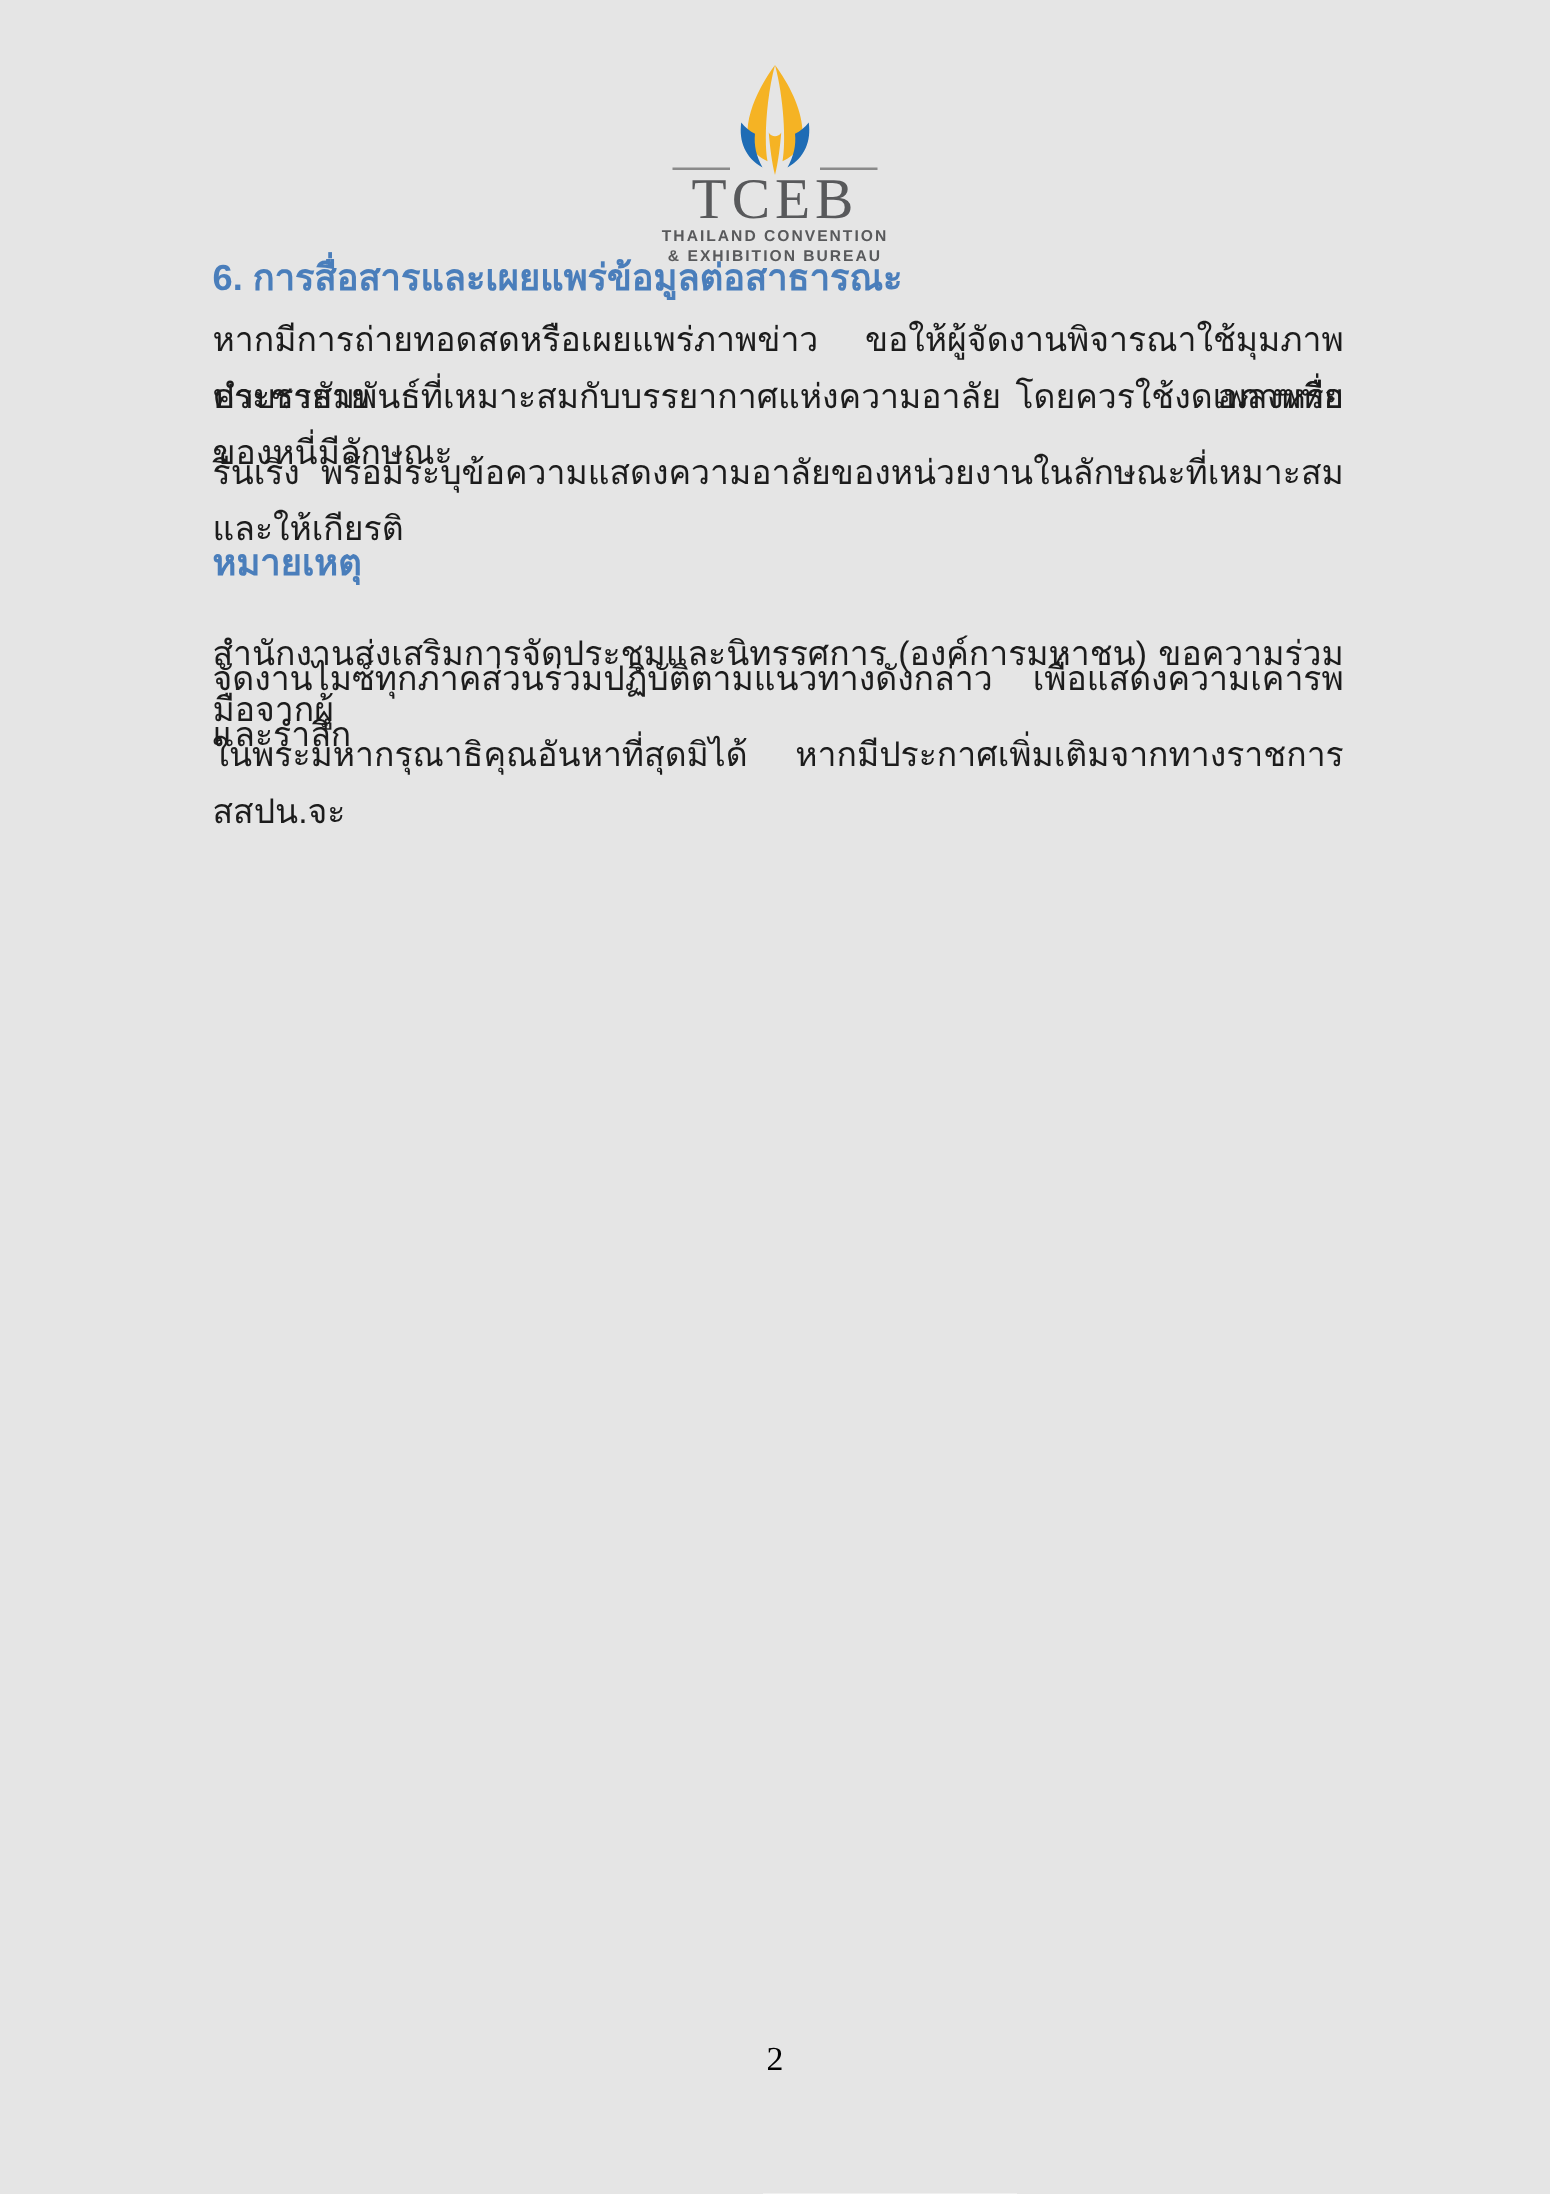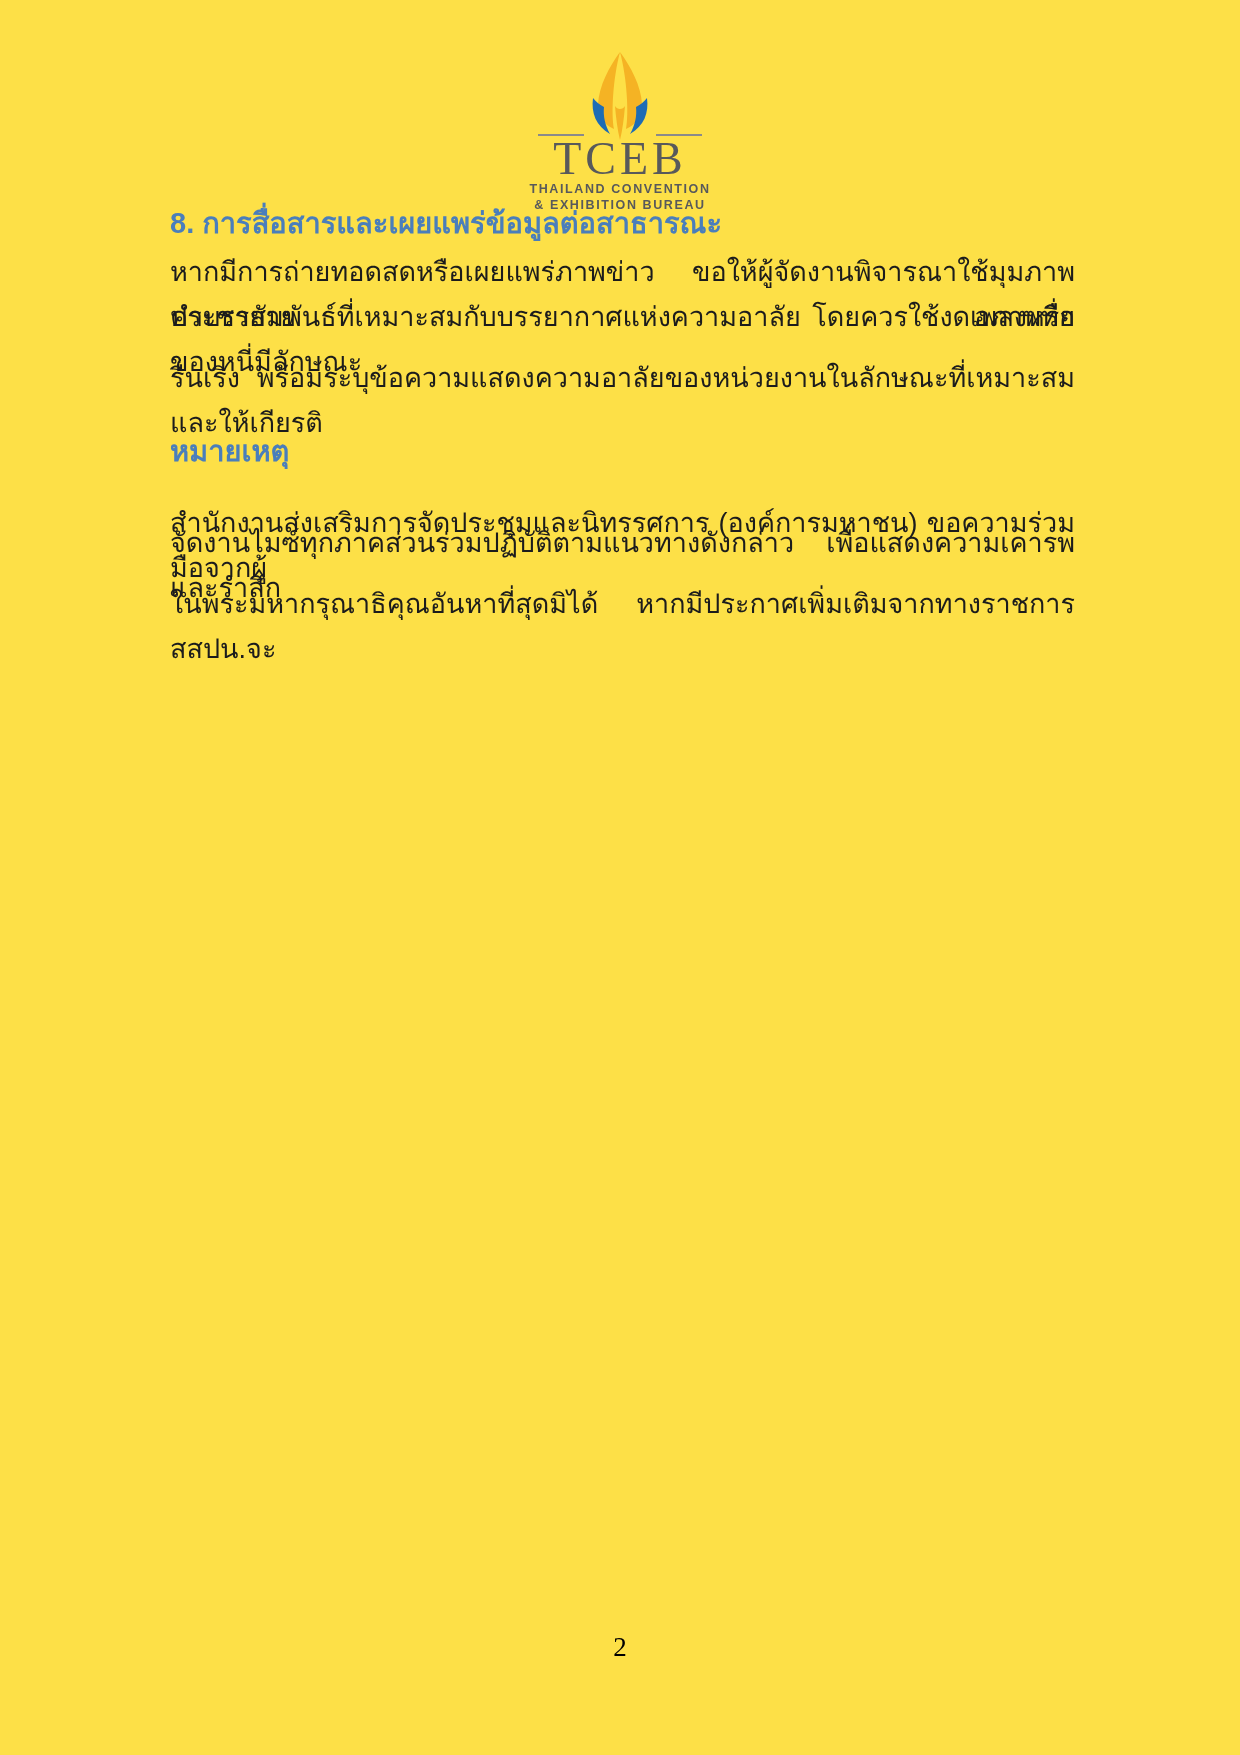--- a/index.html
+++ b/index.html
@@ -10,21 +10,21 @@
   * { margin: 0; padding: 0; box-sizing: border-box; }
   html, body { background: #ffffff; }
   body {
     font-family: "Liberation Sans", "DejaVu Sans", sans-serif;
     color: var(--body-ink);
   }
   .page {
     position: relative;
     width: 1240px;
     height: 1755px;
-    background: #fde047;
+    background: #e5e5e5;
     overflow: hidden;
   }
   
   .logo {
     position: absolute;
     top: 50px;
     left: 0;
     width: 100%;
     text-align: center;
   }
@@ -103,21 +103,21 @@
       <g fill="#8a8a8a">
         <rect x="38" y="84" width="46" height="2"></rect>
         <rect x="156" y="84" width="46" height="2"></rect>
       </g>
     </svg>
     <div class="logo-acronym">TCEB</div>
     <div class="logo-sub">THAILAND CONVENTION</div>
     <div class="logo-sub">&amp; EXHIBITION BUREAU</div>
   </header>
 
-  <h2 class="heading" style="top:202px;">8. การสื่อสารและเผยแพร่ข้อมูลต่อสาธารณะ</h2>
+  <h2 class="heading" style="top:202px;">6. การสื่อสารและเผยแพร่ข้อมูลต่อสาธารณะ</h2>
 
   <div class="content-line just" style="top:250px;">หากมีการถ่ายทอดสดหรือเผยแพร่ภาพข่าว ขอให้ผู้จัดงานพิจารณาใช้มุมภาพ คำบรรยาย อภาพทื่อ</div>
   <div class="content-line just" style="top:295px;">ประชาสัมพันธ์ที่เหมาะสมกับบรรยากาศแห่งความอาลัย โดยควรใช้งดเพลงหรืยของหนี่มีลักษณะ</div>
 
   <div class="content-line just" style="top:356px;">รื่นเริง พร้อมระบุข้อความแสดงความอาลัยของหน่วยงานในลักษณะที่เหมาะสมและให้เกียรติ</div>
 
   <h2 class="heading" style="top:430px;">หมายเหตุ</h2>
 
   <div class="content-line just" style="top:501px;">สำนักงานส่งเสริมการจัดประชุมและนิทรรศการ (องค์การมหาชน) ขอความร่วมมือจากผู้</div>
   <div class="content-line just" style="top:521px;">จัดงานไมซ์ทุกภาคส่วนร่วมปฏิบัติตามแนวทางดังกล่าว เพื่อแสดงความเคารพและรำลึก</div>

